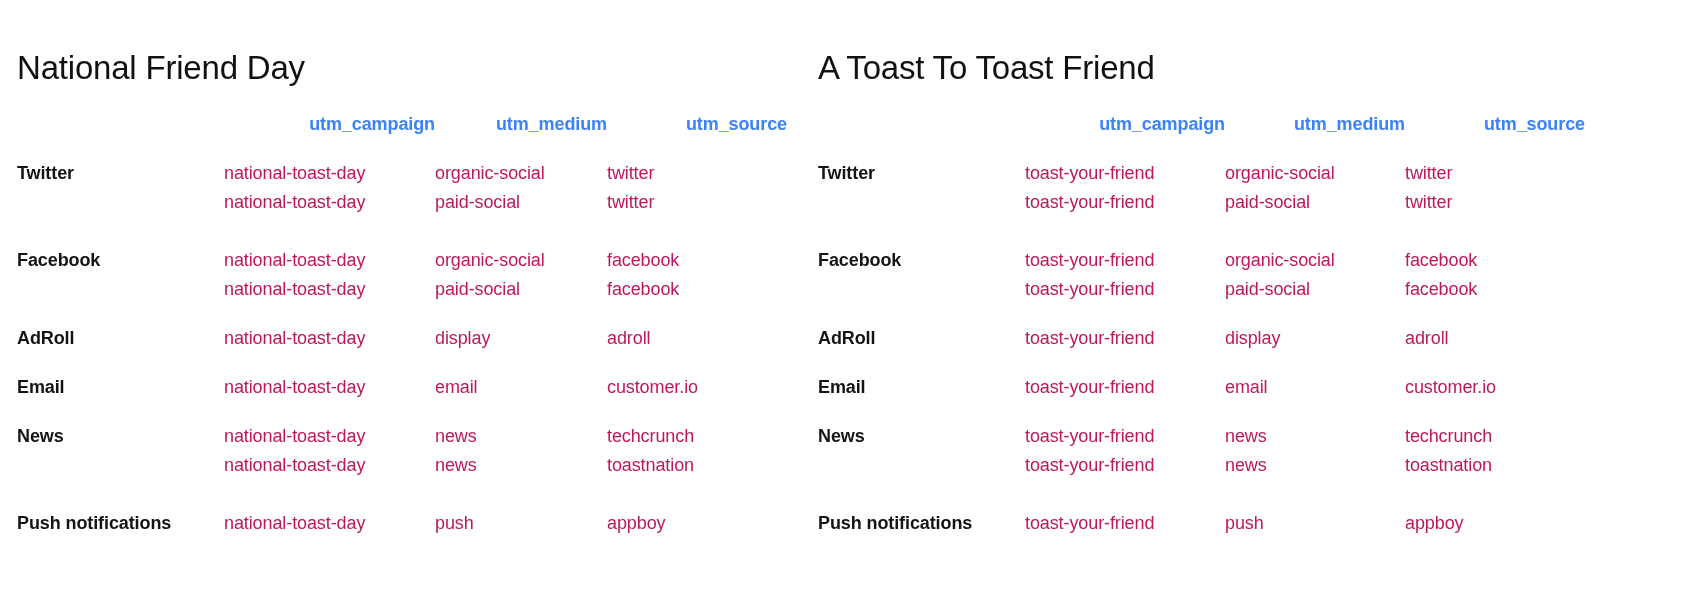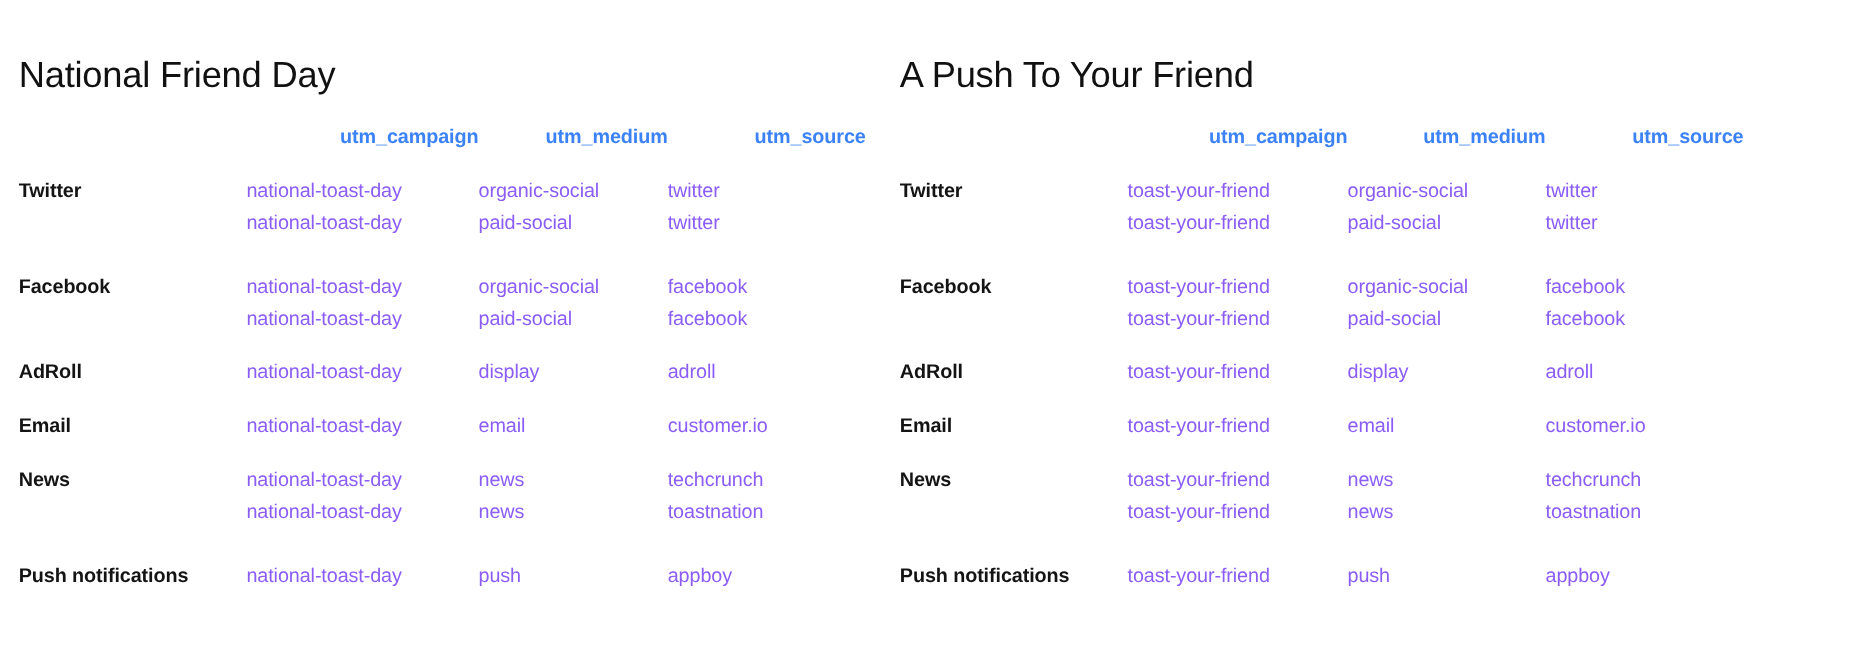--- a/index.html
+++ b/index.html
@@ -96,21 +96,21 @@
 
   td.cells {
     padding: 0;
     vertical-align: top;
   }
 
   .cell-line {
     font-size: 18px;
     line-height: 29px;
     font-weight: 400;
-    color: #8b5cf6;
+    color: #be185d;
     white-space: nowrap;
     letter-spacing: -0.1px;
   }
 
   
   tr.spacer td { padding: 0; height: 29px; line-height: 29px; font-size: 0; }
 </style>
 </head>
 <body>
 
@@ -230,21 +230,21 @@
               <td class="cells">
                 <div class="cell-line">appboy</div>
               </td>
             </tr>
           </tbody>
       </table>
     </div>
   </section>
 
   <section class="panel" id="panel-right">
-    <h1 class="panel-title">A Push To Your Friend</h1>
+    <h1 class="panel-title">A Toast To Toast Friend</h1>
     <div class="table-wrap">
       <table class="utm-table">
         <colgroup>
           <col class="c-label">
             <col class="c-campaign">
             <col class="c-medium">
             <col class="c-source">
         </colgroup>
         <thead>
           <tr>

